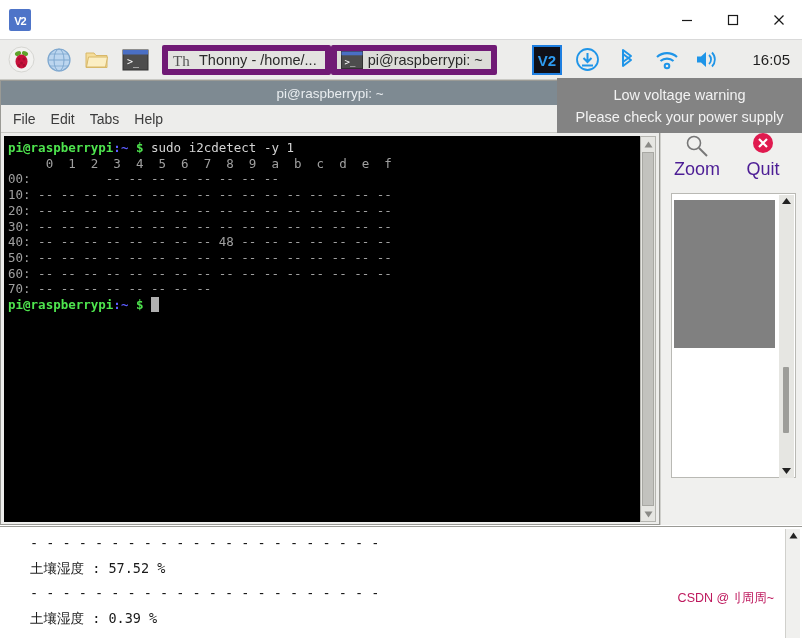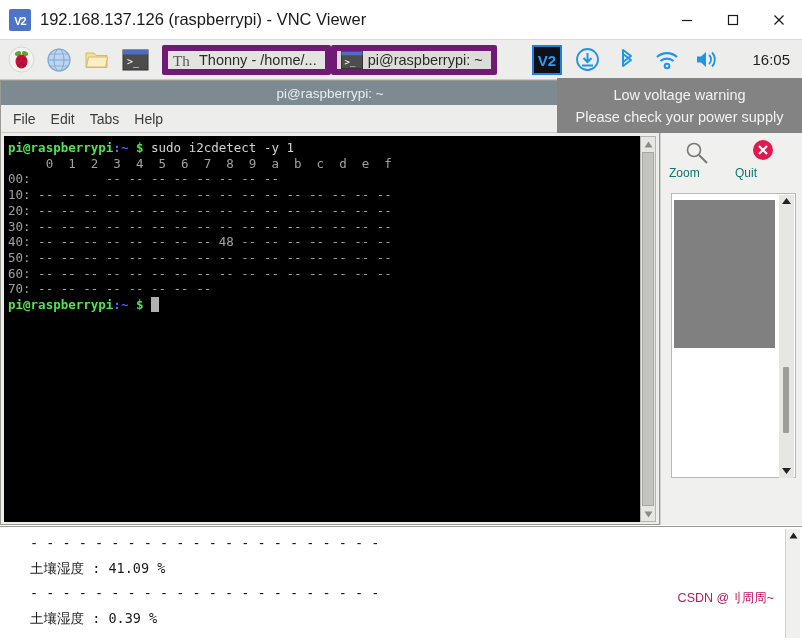--- a/index.html
+++ b/index.html
@@ -102,21 +102,21 @@
 
   
   .right-panel {
     position:absolute; left:660px; top:80px; width:142px; height:445px;
     background:#f0f0ee; border-left:1px solid #cfcfcb;
   }
   .rp-toolbar {
     position:absolute; left:0; top:20px; width:142px; height:80px;
     display:flex; align-items:flex-end; gap:10px; padding-left:8px;
   }
-  .rp-tool { width:56px; font-size:12px; color:#0f766e; }
+  .rp-tool { width:56px; text-align:center; font-size:18px; color:#4c1d95; }
   .rp-tool .glyph { height:34px; display:flex; align-items:flex-end; justify-content:center; }
   .rp-frame {
     position:absolute; left:10px; top:113px; width:125px; height:285px;
     background:#fff; border:1px solid #b9b9b4;
   }
   .rp-img { position:absolute; left:2px; top:6px; width:101px; height:148px; background:#808080; }
   .rp-sb {
     position:absolute; right:1px; top:1px; width:15px; height:283px;
     background:#e6e6e2; display:flex; flex-direction:column; align-items:center;
   }
@@ -157,21 +157,20 @@
 
 <div id="root">
 
   <div class="vnc-titlebar">
     <div class="vnc-logo">
       <svg width="20" height="20" viewBox="0 0 20 20">
           <rect width="20" height="20" rx="2" fill="#4e74c8"></rect>
           <text x="10" y="14.5" font-size="11" font-family="Liberation Sans, sans-serif" font-weight="bold" fill="#ffffff" text-anchor="middle">V2</text>
         </svg>
     </div>
-    <div class="vnc-title">192.168.137.126 (raspberrypi) - VNC Viewer</div>
     <div class="win-ctrls">
       <div class="win-btn">
         <svg width="14" height="14" viewBox="0 0 14 14">
             <line x1="2" y1="7.5" x2="12" y2="7.5" stroke="#1a1a1a" stroke-width="1.2"></line>
           </svg>
       </div>
       <div class="win-btn">
         <svg width="14" height="14" viewBox="0 0 14 14">
             <rect x="2.5" y="2.5" width="9" height="9" fill="none" stroke="#1a1a1a" stroke-width="1.2"></rect>
           </svg>
@@ -362,21 +361,21 @@
   </div>
 
   <div class="notify">
     <div>Low voltage warning</div>
     <div>Please check your power supply</div>
   </div>
 
   <div class="bottom-panel">
 
     <div class="bp-inner"><span>- - - - - - - - - - - - - - - - - - - - - -</span>
-<span>土壤湿度 : 41.09 %</span>
+<span>土壤湿度 : 57.52 %</span>
 <span>- - - - - - - - - - - - - - - - - - - - - -</span>
 <span>土壤湿度 : 0.39 %</span>
 <span>- - - - - - - - - - - - - - - - - - - - - -</span>
 </div>
     <div class="bp-sb">
       <div class="arr">
         <svg width="9" height="7" viewBox="0 0 9 7">
             <polygon points="4.5,0.5 8.5,6.5 0.5,6.5" fill="#222"></polygon>
           </svg>
       </div>

